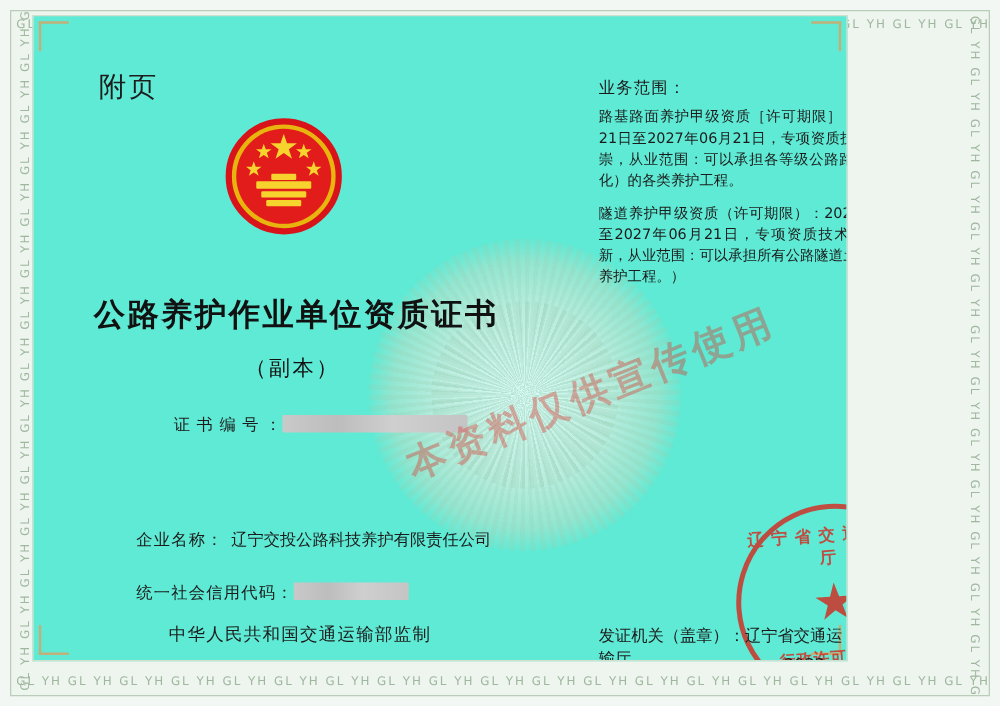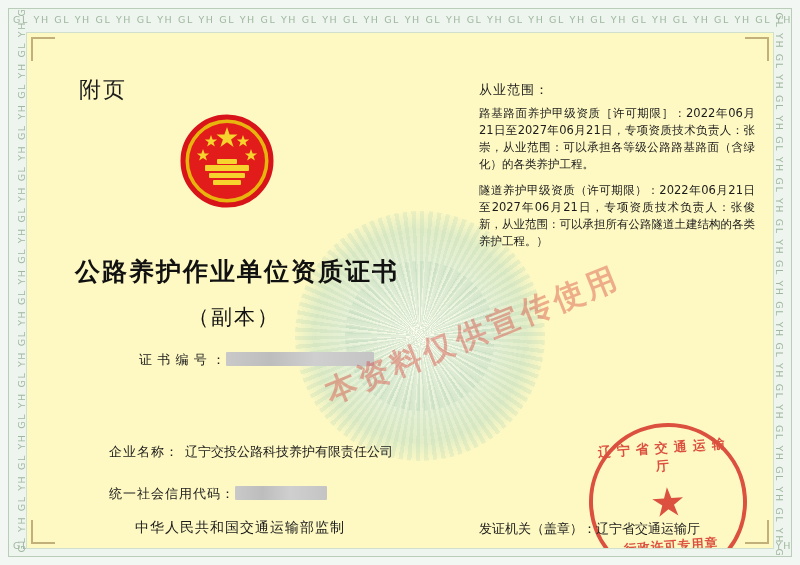--- a/index.html
+++ b/index.html
@@ -49,24 +49,24 @@
     width: 540px; text-align: center;
   }
   .sec-right {
     right: -258px; top: 268px;
     transform: rotate(90deg);
     transform-origin: center center;
     width: 540px; text-align: center;
   }
   .inner-panel {
     position: absolute;
-    left: 26px; top: 32px;
-    width: 748px; height: 517px;
+    left: 26px; top: 12px;
+    width: 652px; height: 517px;
     box-sizing: border-box;
-    background: #fef9c3;
+    background: #5eead4;
     border: 1px solid #cfe0cf;
     overflow: hidden;
   }
   .corner {
     position: absolute;
     width: 22px; height: 22px;
     border: 2px solid #c2b07a;
   }
   .corner.tl { left: 4px;  top: 4px;    border-right: none; border-bottom: none; }
   .corner.tr { right: 4px; top: 4px;    border-left: none;  border-bottom: none; }
@@ -118,21 +118,21 @@
     font-size: 25px;
     letter-spacing: 2px;
     color: #111;
     font-weight: bold;
   }
   .doc-subtitle {
     position: absolute;
     left: 42px; top: 270px;
     width: 330px;
     text-align: center;
-    font-size: 21px;
+    font-size: 17px;
     letter-spacing: 2px;
     color: #111;
   }
 
   .field-row {
     position: absolute;
     font-size: 13px;
     color: #1b1b1b;
     white-space: nowrap;
     font-family: Liberation Serif, serif;
@@ -291,21 +291,21 @@
     <div class="field-row company">
       <span class="field-label">企业名称：</span><span class="field-value">辽宁交投公路科技养护有限责任公司</span>
     </div>
 
     <div class="field-row credit">
       <span class="field-label">统一社会信用代码：</span><span class="redacted" style="width:92px"></span>
     </div>
 
     <div class="field-row ministry">中华人民共和国交通运输部监制</div>
 
-    <div class="scope-title">从业范围：</div>
+    <div class="scope-title">业务范围：</div>
     <div class="scope-list">
       <div class="scope-item">路基路面养护甲级资质［许可期限］：2022年06月21日至2027年06月21日，专项资质技术负责人：张　崇，从业范围：可以承担各等级公路路基路面（含绿化）的各类养护工程。</div>
       <div class="scope-item">隧道养护甲级资质（许可期限）：2022年06月21日至2027年06月21日，专项资质技术负责人：张俊新，从业范围：可以承担所有公路隧道土建结构的各类养护工程。）</div>
     </div>
 
     <div class="seal">
       <div class="seal-top-text">辽宁省交通运输厅</div>
       <div class="seal-star">★</div>
       <div class="seal-bottom-text">行政许可专用章</div>
     </div>

